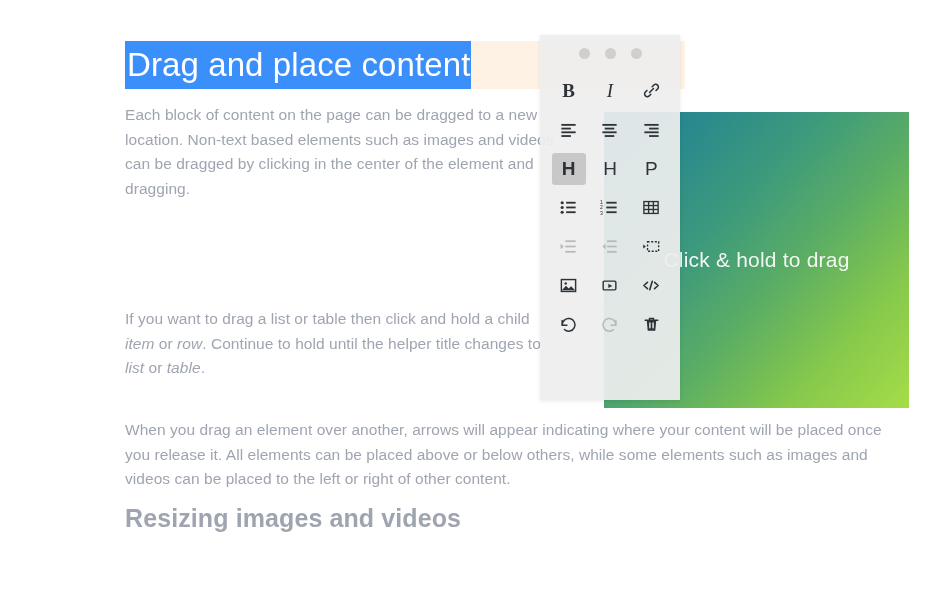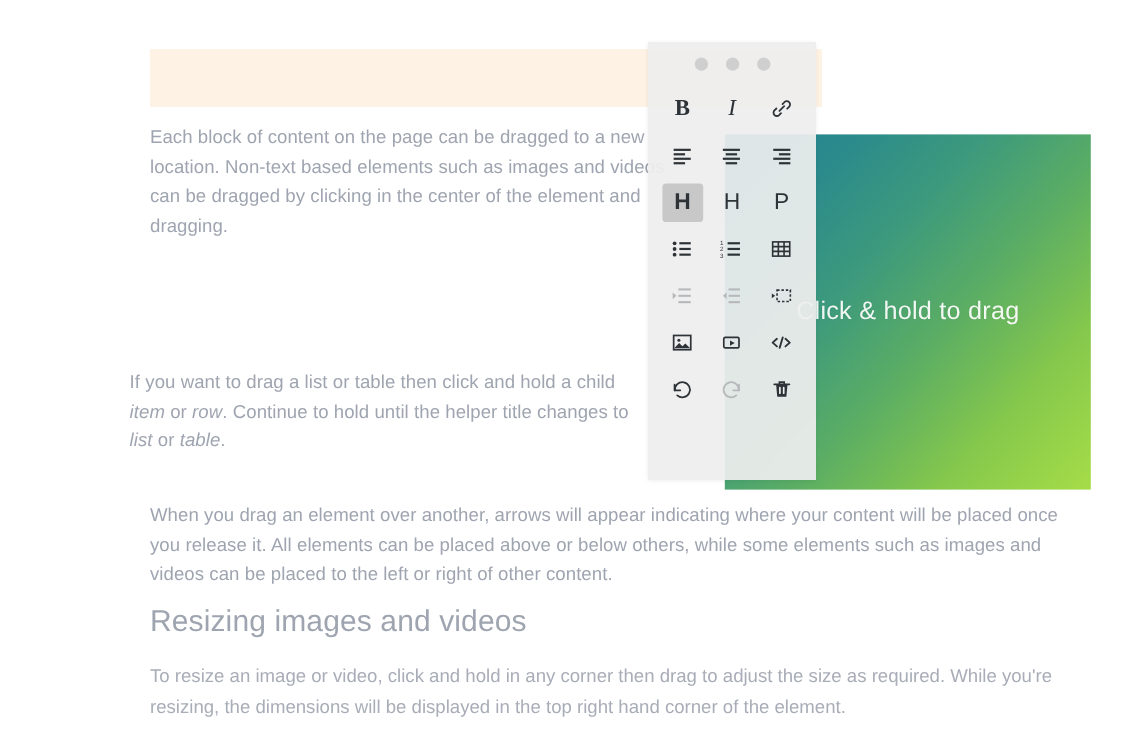--- a/index.html
+++ b/index.html
@@ -54,29 +54,29 @@
     font-size: 15.5px;
     line-height: 24.5px;
     color: #9fa5b0;
     font-weight: 400;
     letter-spacing: 0.05px;
   }
   .para i { font-style: italic; }
 
   .p1 { left: 125px; top: 103px; width: 430px; }
   .p2 { left: 125px; top: 217px; width: 430px; }
-  .p3 { left: 108px; top: 307px; width: 430px; }
+  .p3 { left: 125px; top: 307px; width: 430px; }
   .p4 { left: 125px; top: 418px; width: 760px; }
 
   .h2 {
     position: absolute;
     left: 125px;
     top: 500px;
     font-size: 25px;
-    font-weight: 400;
+    font-weight: 700;
     color: #9fa5b0;
     letter-spacing: 0.1px;
     line-height: 36px;
   }
 
   .p5 {
     position: absolute;
     left: 125px;
     top: 551px;
     width: 770px;
@@ -169,31 +169,33 @@
   .glyph-h { font: 400 19px "Liberation Sans", sans-serif; }
   .glyph-hb { font: 700 19px "Liberation Sans", sans-serif; }
 </style>
 </head>
 <body>
 
 <div id="page">
 
   <div class="heading-band"></div>
 
+  <div class="h1-row">
+    <span class="h1-text">Drag and place content</span>
+  </div>
 
   <div class="media">
     <div class="media-label">Click &amp; hold to drag</div>
   </div>
 
   <div class="para p1"><span>Each block of content on the page can be dragged to a new location. Non-text based elements such as images and videos can be dragged by clicking in the center of the element and dragging.</span></div>
   <div class="para p3"><span>If you want to drag a list or table then click and hold a child </span><i>item</i><span> or </span><i>row</i><span>. Continue to hold until the helper title changes to </span><i>list</i><span> or </span><i>table</i><span>.</span></div>
   <div class="para p4"><span>When you drag an element over another, arrows will appear indicating where your content will be placed once you release it. All elements can be placed above or below others, while some elements such as images and videos can be placed to the left or right of other content.</span></div>
 
   <div class="h2">Resizing images and videos</div>
-  <div class="p5">To resize an image or video, click and hold in any corner then drag to adjust the size as required. While you're resizing, the dimensions will be displayed in the top right hand corner of the element.</div>
 
   <div class="toolbar">
     <div class="tb-handle">
       <span class="tb-dot"></span>
       <span class="tb-dot"></span>
       <span class="tb-dot"></span>
     </div>
     <div class="tb-grid" id="toolbar-grid">
         <div class="tb-btn">
           <span class="glyph-b">B</span>

